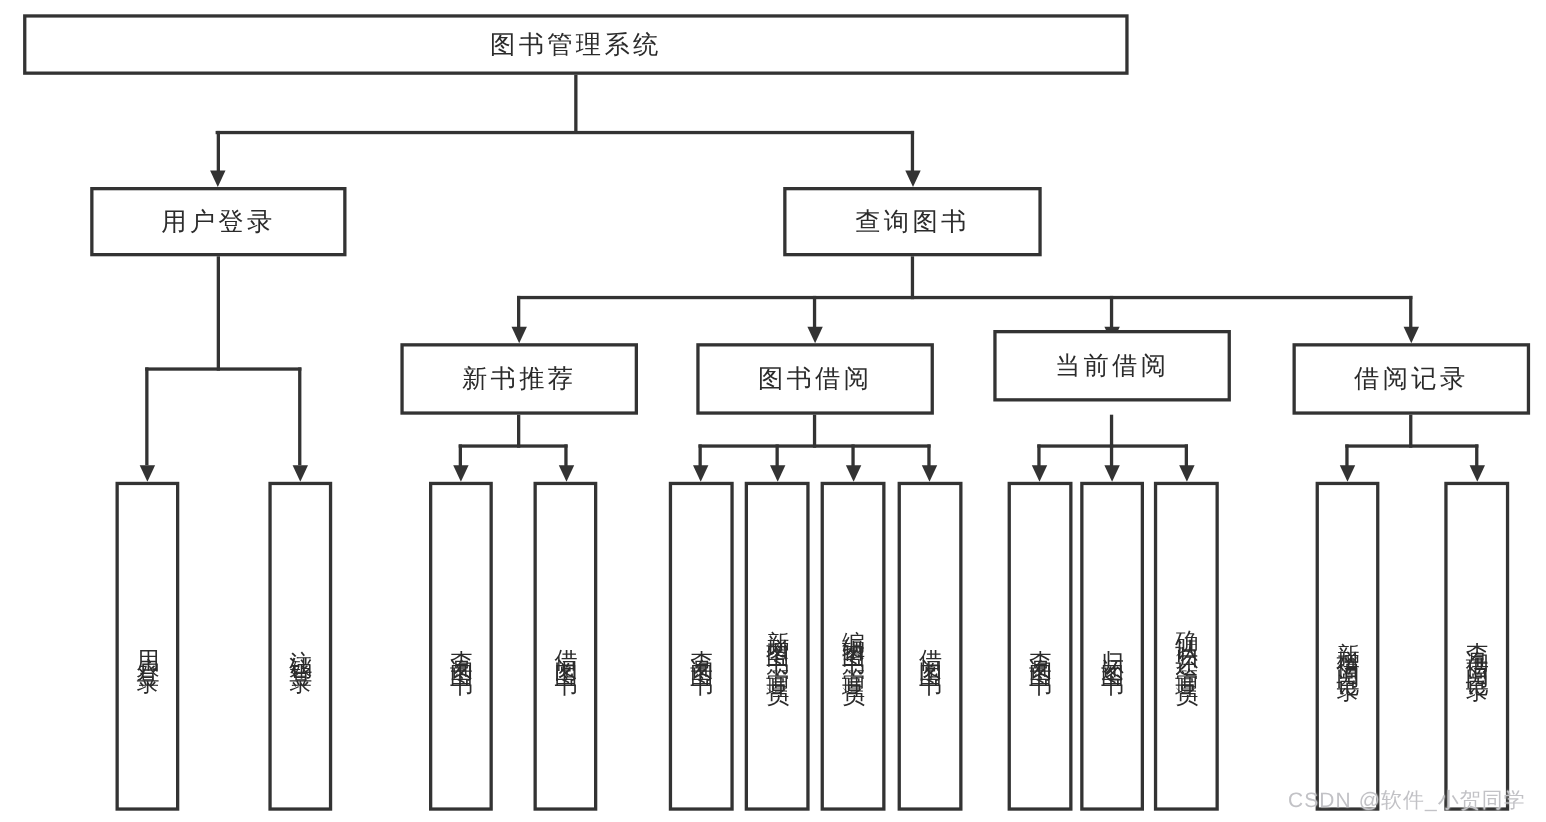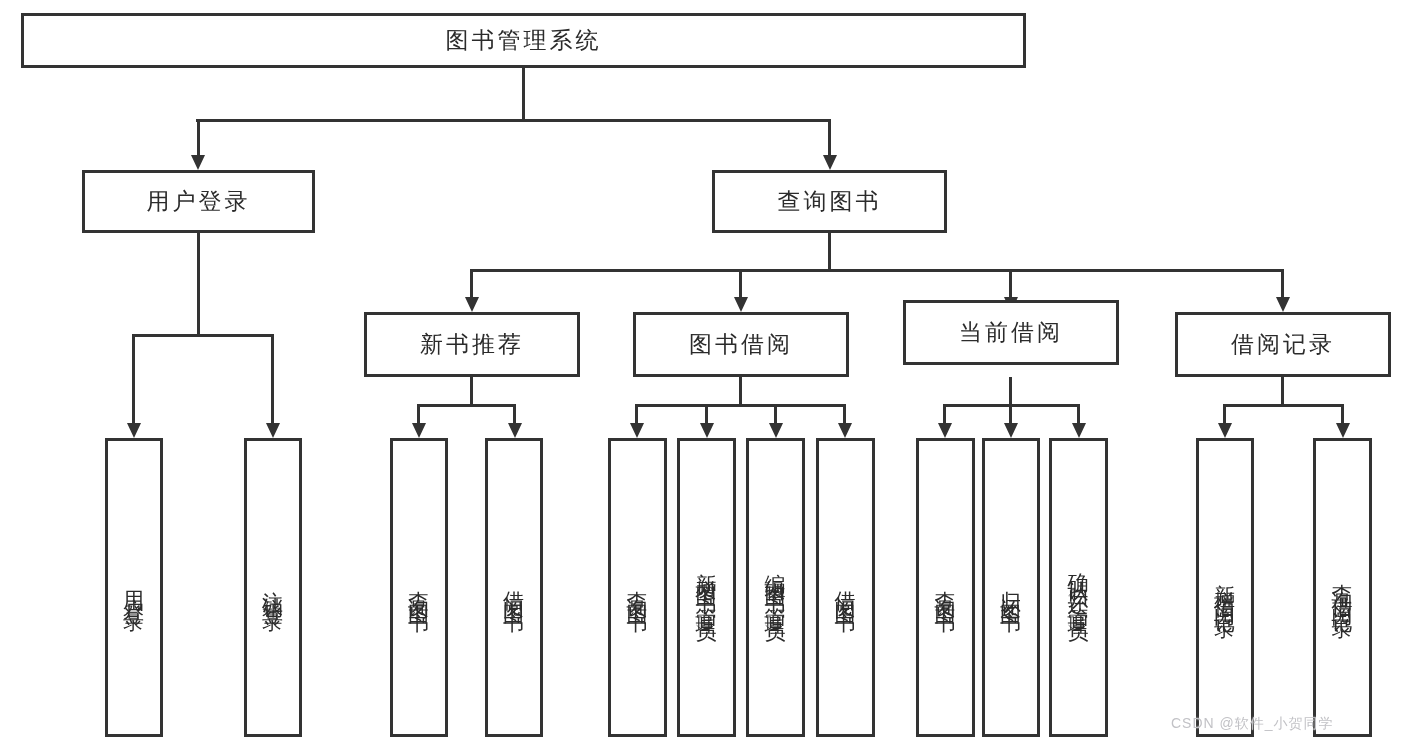--- a/index.html
+++ b/index.html
@@ -53,21 +53,21 @@
     width: 0;
     height: 0;
     border-left: 7px solid transparent;
     border-right: 7px solid transparent;
     border-top: 15px solid #333333;
   }
   .watermark {
     position: absolute;
     left: 1171px;
     top: 715px;
-    font-size: 14px;
+    font-size: 19px;
     letter-spacing: 1px;
     color: #c2c2c6;
     text-shadow: 0 0 2px #ffffff;
     z-index: 10;
     white-space: nowrap;
   }
 </style>
 </head>
 <body>
 

